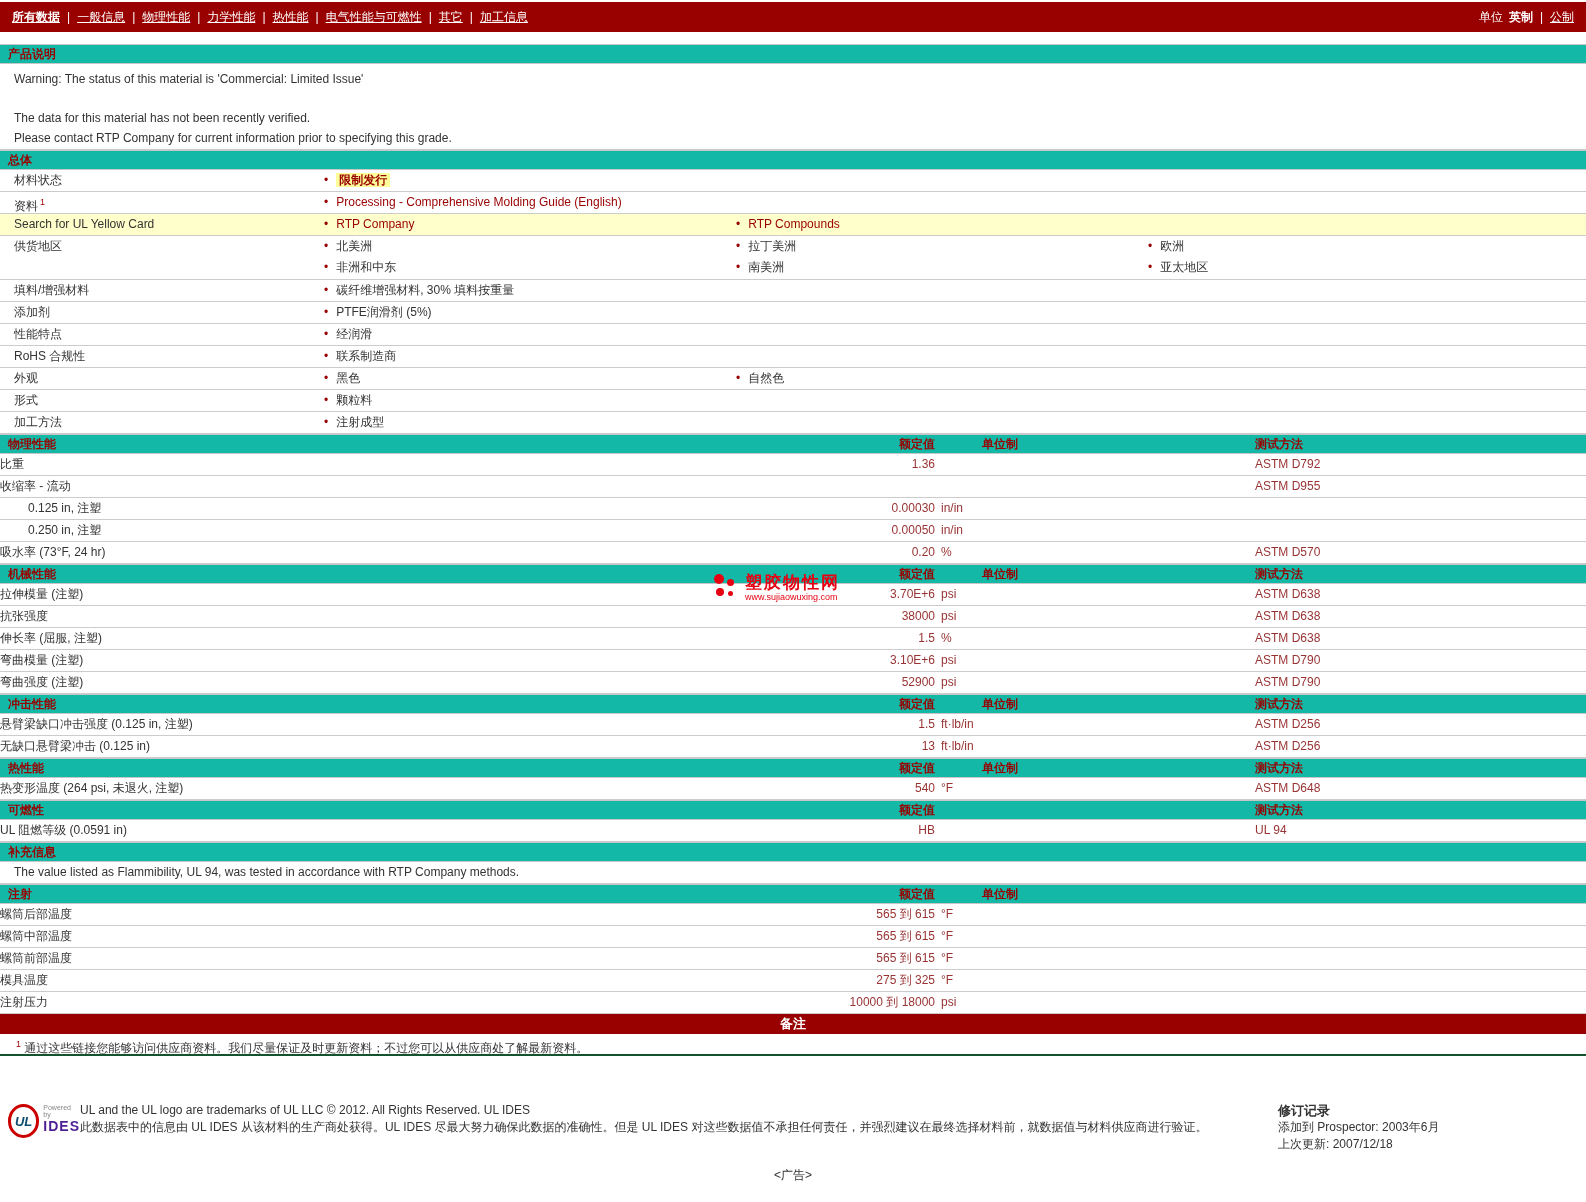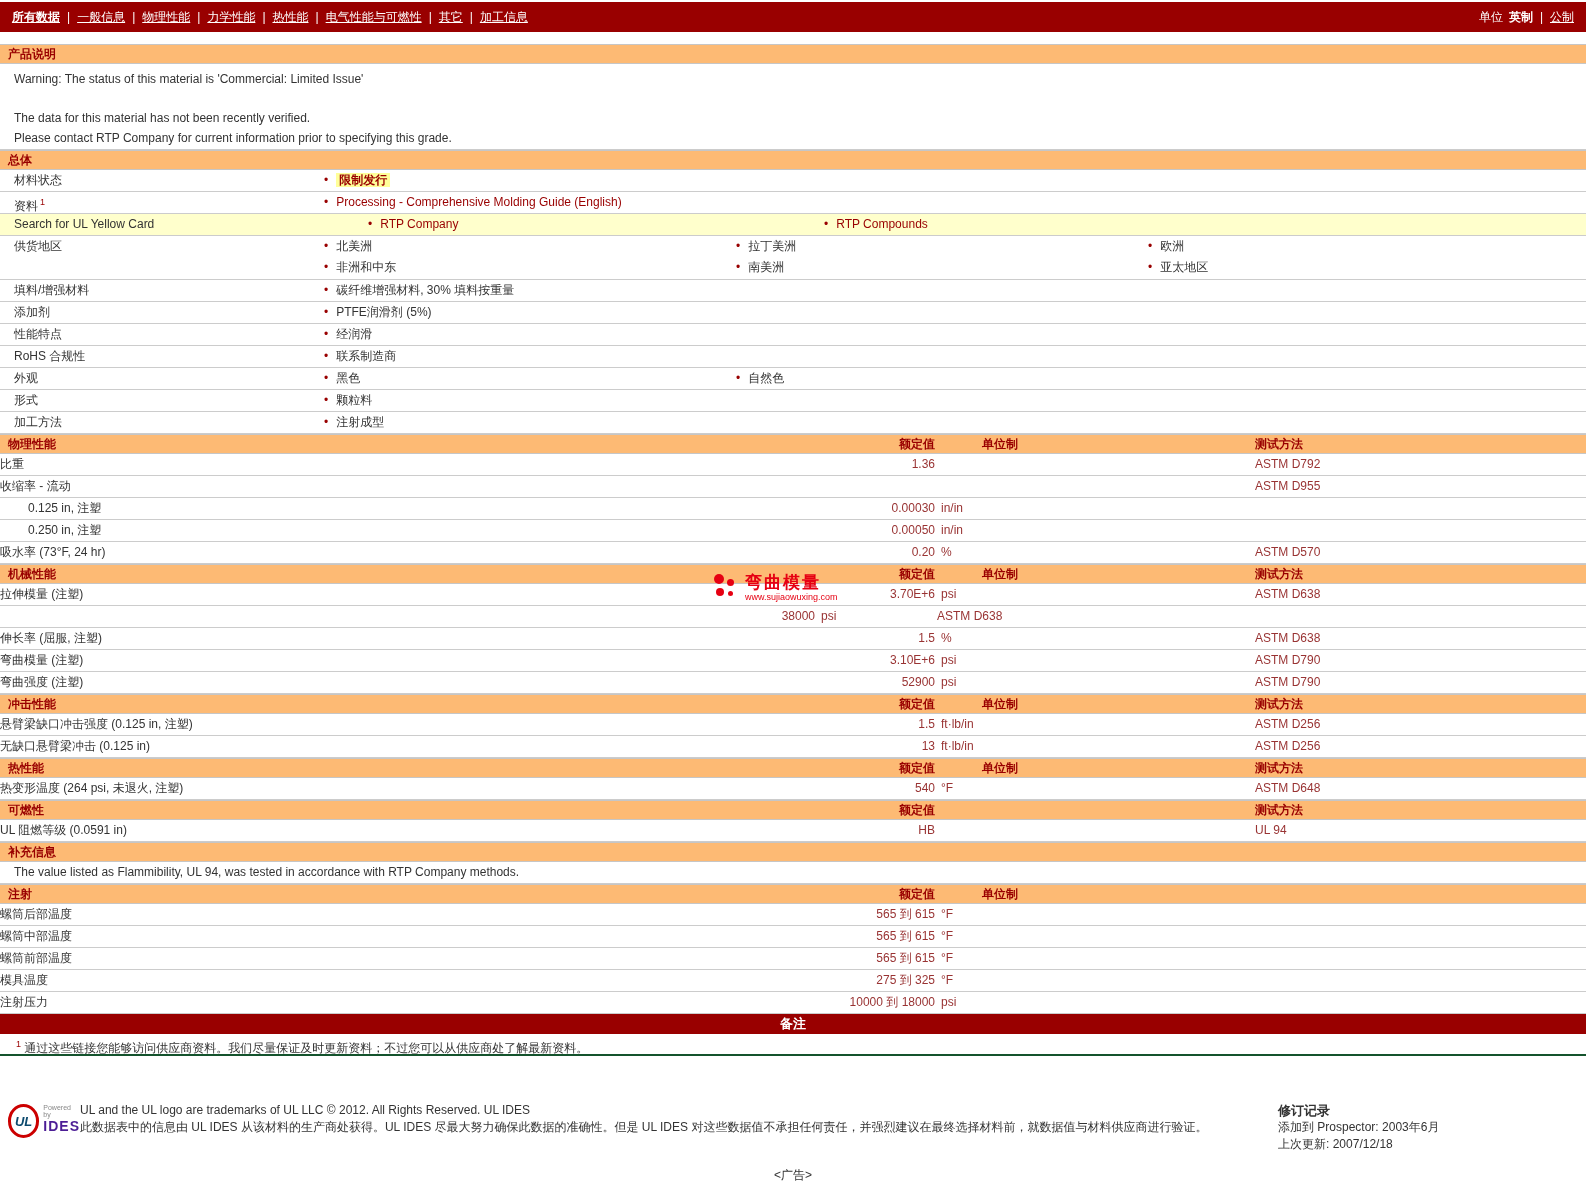--- a/index.html
+++ b/index.html
@@ -17,21 +17,21 @@
   .nav a { color:#ffffff; text-decoration:underline; cursor:pointer; white-space:nowrap; }
   .nav .active { font-weight:bold; }
   .nav .sep { margin:0 7px; color:#ffffff; }
   .nav .sep::before { content:"|"; }
   .nav .spacer { flex:1; }
   .nav .plain { color:#ffffff; margin-right:6px; }
   .nav .unit-active { color:#ffffff; font-weight:bold; }
   
   .content { margin-top:12px; }
   .sec-h {
-    background:#fdba74; height:20px; line-height:18px;
+    background:#14b8a6; height:20px; line-height:18px;
     border-top:1px solid #c6c6c6; border-bottom:1px solid #c6c6c6;
     color:#990000; font-weight:bold;
   }
   .sec-h.simple { padding-left:8px; }
   .h-title { padding-left:8px; }
   .h-val { text-align:right; }
   .h-unit { padding-left:6px;margin-left:41px; }
   .h-test { padding-left:2px; }
   .grid-p { display:grid; grid-template-columns:815px 120px 318px 333px; }
   .grid-g { display:grid; grid-template-columns:316px 412px 412px 446px; }
@@ -39,21 +39,21 @@
   .row.tall { height:44px; }
   
   .desc { border-bottom:1px solid #cccccc; padding:5px 0 6px 14px; height:86px; }
   .desc-line { height:20px; line-height:20px; }
   .desc-gap { height:19px; }
   
   .g-label { padding-left:14px; }
   .g-cell { overflow:hidden; }
   .g-item { padding-left:8px; height:21px; line-height:21px; white-space:nowrap; }
   .g-item::before { content:"•"; color:#990000; margin-right:8px; }
-  .hl-row { background:#ffffcc;gap:44px; }
+  .hl-row { background:#ffffcc; }
   .hl-badge { background:#ffff99; color:#990000; font-weight:bold; padding:0 3px; }
   a.lnk { color:#990000; text-decoration:none; cursor:pointer; }
   sup { color:#990000; font-size:9px; margin-left:2px; }
   
   .p-label { white-space:nowrap; }
   .p-label.indent { padding-left:28px; }
   .p-val { text-align:right; color:#993333; white-space:nowrap; }
   .p-unit { padding-left:6px; color:#993333; }
   .p-test { padding-left:2px; color:#993333; }
   .supp-text { padding-left:14px; }
@@ -289,20 +289,21 @@
       <div class="h-unit">单位制</div>
       <div class="h-test">测试方法</div>
     </div>
     <div class="row grid-p">
       <div class="p-label">拉伸模量 (注塑)</div>
       <div class="p-val">3.70E+6</div>
       <div class="p-unit">psi</div>
       <div class="p-test">ASTM D638</div>
     </div>
     <div class="row grid-p">
+      <div class="p-label">抗张强度</div>
       <div class="p-val">38000</div>
       <div class="p-unit">psi</div>
       <div class="p-test">ASTM D638</div>
     </div>
     <div class="row grid-p">
       <div class="p-label">伸长率 (屈服, 注塑)</div>
       <div class="p-val">1.5</div>
       <div class="p-unit">%</div>
       <div class="p-test">ASTM D638</div>
     </div>
@@ -446,18 +447,18 @@
   </main>
 
   <div class="watermark">
     <div class="wm-dots">
         <i class="d1"></i>
         <i class="d2"></i>
         <i class="d3"></i>
         <i class="d4"></i>
       </div>
     <div class="wm-text">
-      <div class="wm-name">弯曲模量</div>
+      <div class="wm-name">塑胶物性网</div>
       <div class="wm-url">www.sujiaowuxing.com</div>
     </div>
   </div>
 
 </div>
 
 </body></html>

